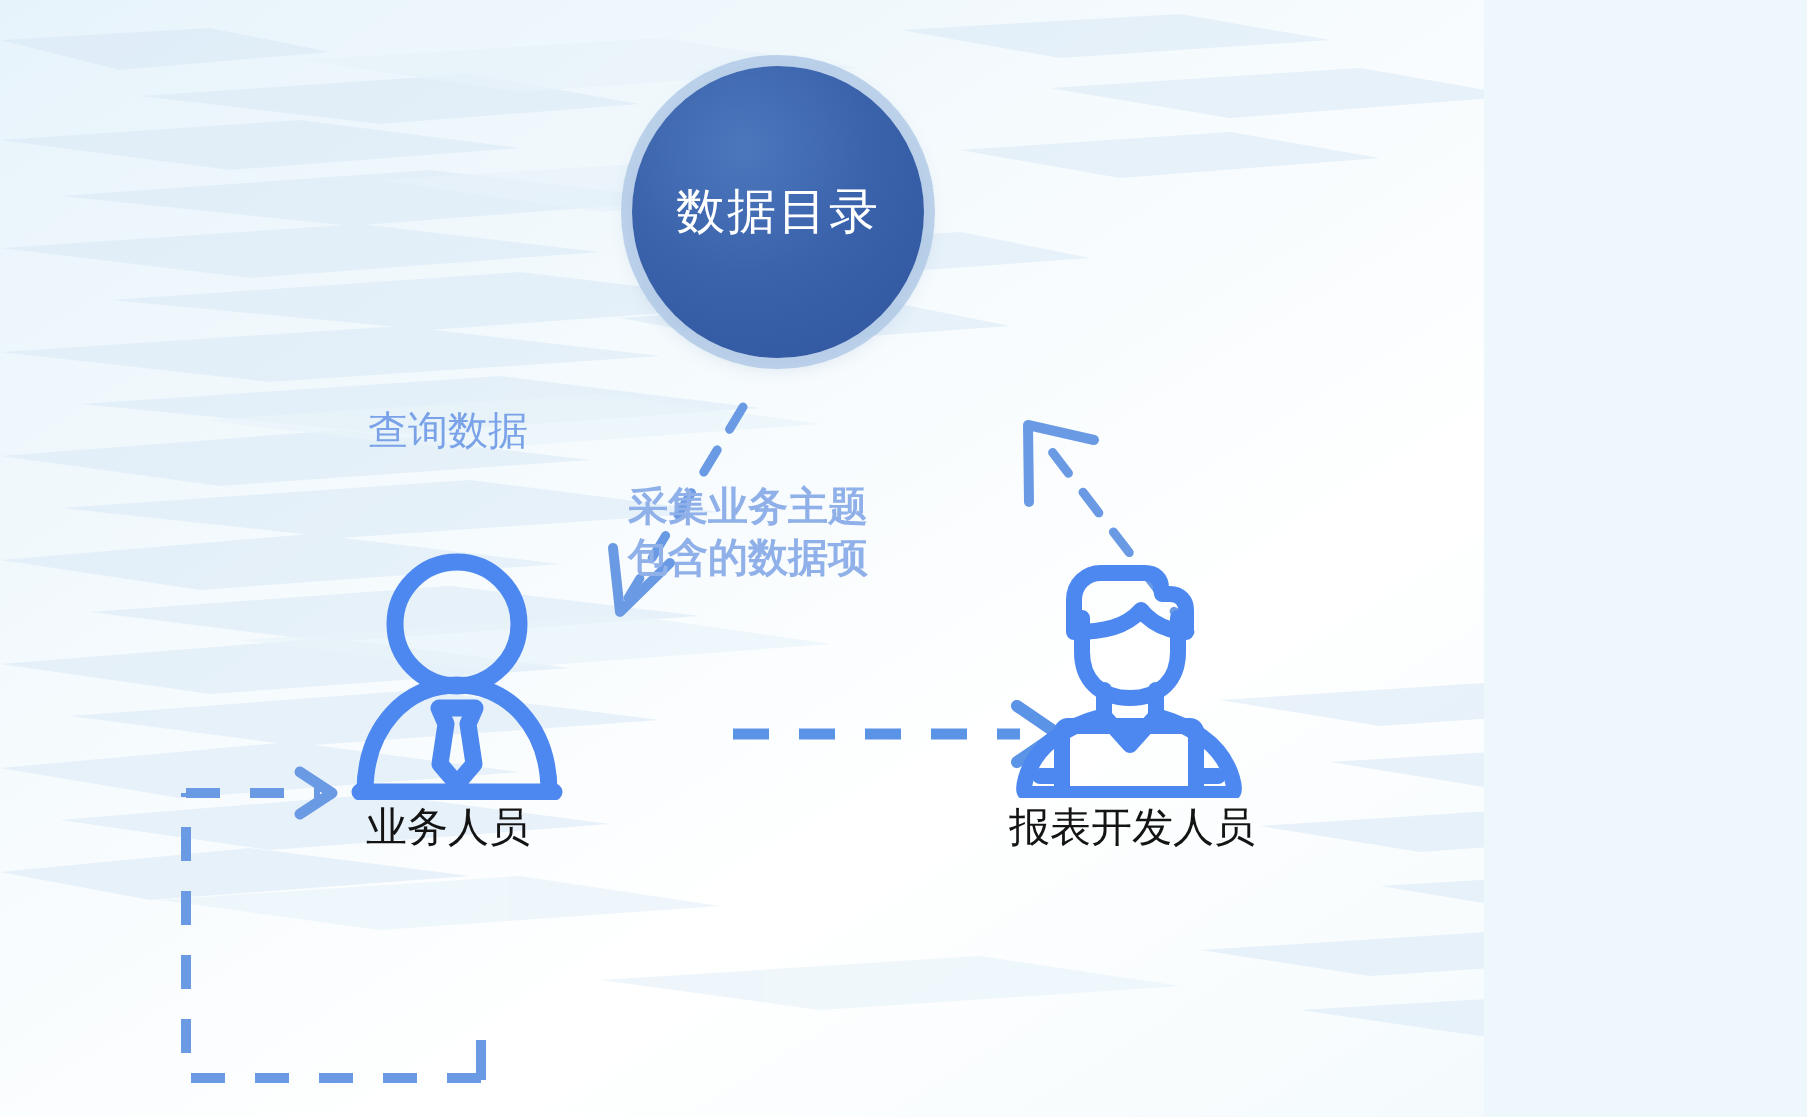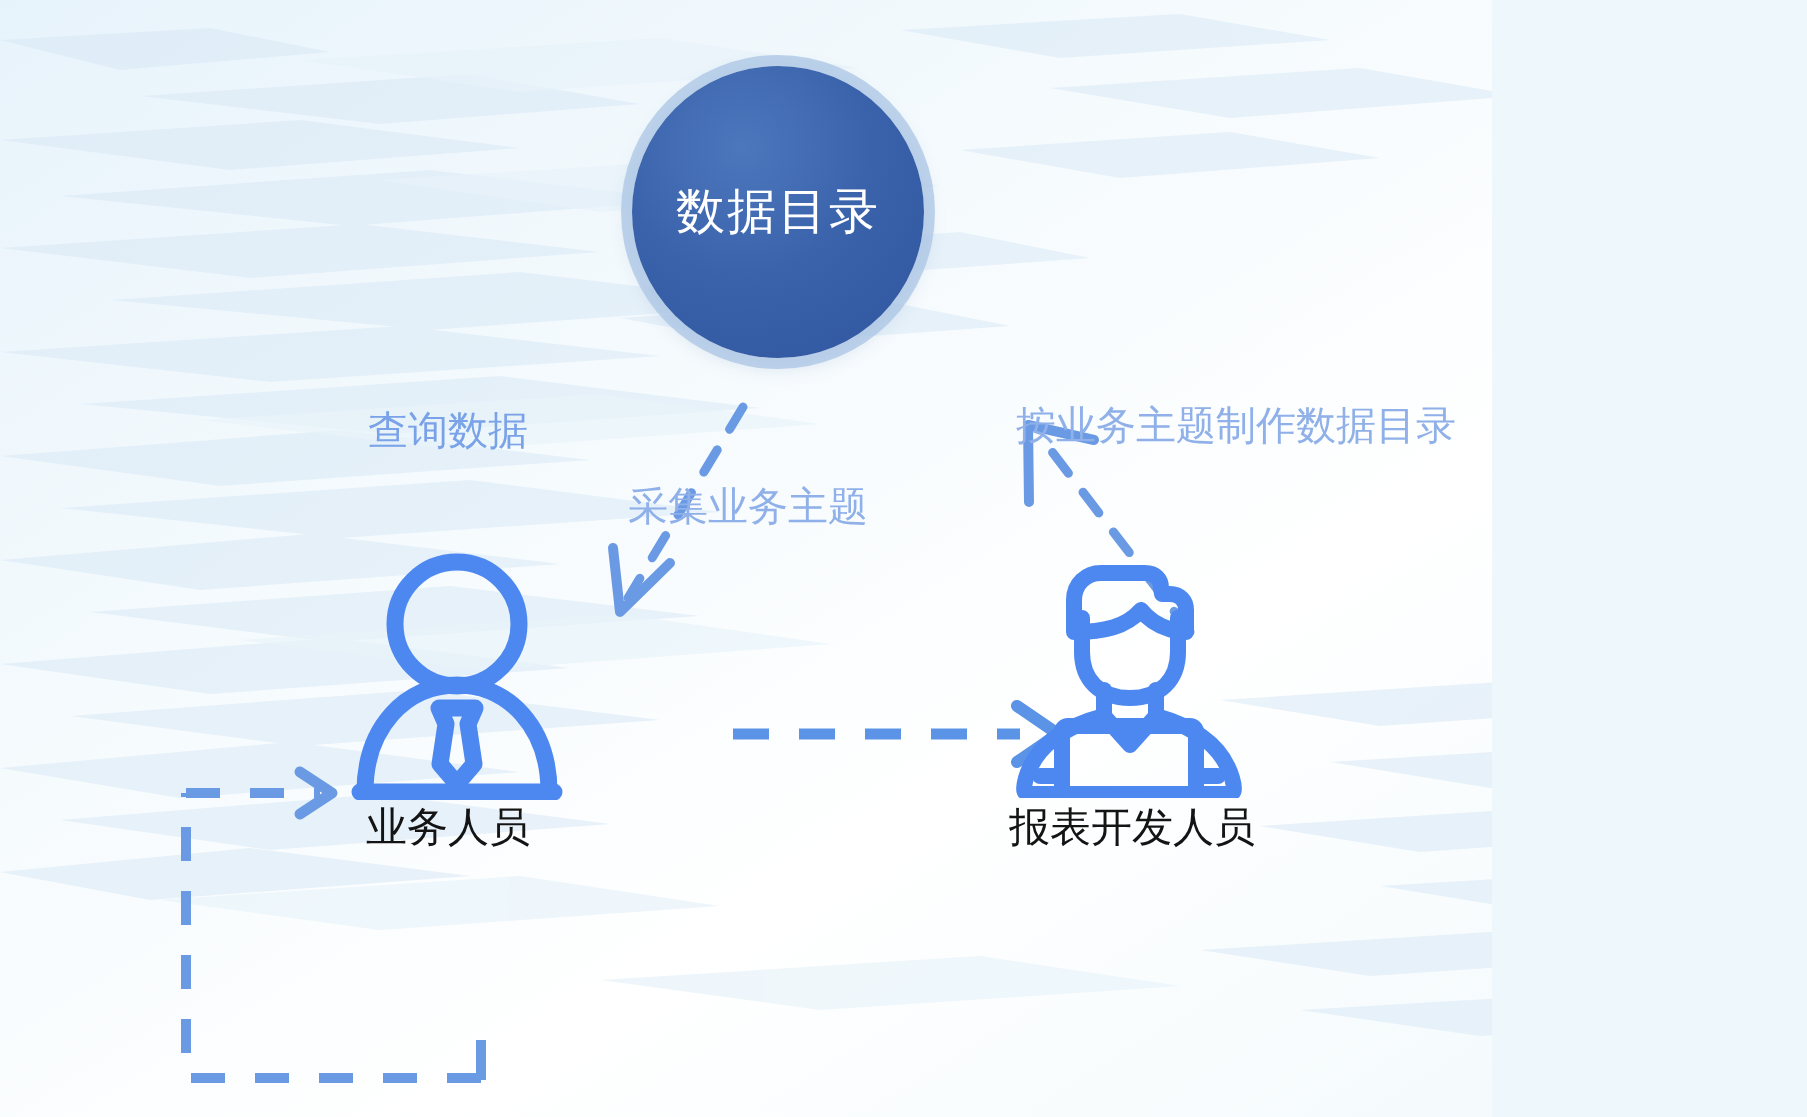--- a/index.html
+++ b/index.html
@@ -2,21 +2,21 @@
 <html><head>
 <meta charset="utf-8">
 <style>
   html,body{margin:0;padding:0;}
   body{
     width:1807px;height:1117px;overflow:hidden;
     font-family:"Liberation Sans","DejaVu Sans",sans-serif;
     background:#eef7fc;
   }
   #stage{position:relative;width:1484px;height:1117px;overflow:hidden;
-         background:linear-gradient(160deg,#e9f4fb 0%,#f3fafd 28%,#ffffff 60%,#f4fbfd 100%);padding-left:8px;}
+         background:linear-gradient(160deg,#e9f4fb 0%,#f3fafd 28%,#ffffff 60%,#f4fbfd 100%);}
 
   .layer{position:absolute;left:0;top:0;width:1807px;height:1117px;}
   #bg-texture{z-index:1;}
   #bg-network{z-index:2;}
   #edges{z-index:3;}
   .lbl{position:absolute;z-index:5;white-space:nowrap;}
 
   
   #catalog-node{
     position:absolute;z-index:4;
@@ -31,21 +31,21 @@
     font-family:"Liberation Sans","DejaVu Sans",sans-serif;
   }
 
   
   .edge-label{color:#7aa2e8;font-size:40px;line-height:1.28;}
   .edge-label.soft{color:#8fb0e8;}
   .person-label{color:#141414;font-size:41px;}
 
   #label-query{left:368px;top:385px;margin-top:20px;}
   #label-catalog-build{left:1016px;top:400px;}
-  #label-collect{left:628px;top:481px;text-align:left;}
+  #label-collect{left:628px;top:481px;text-align:left;font-weight:bold;}
   #label-analysis{left:134px;top:572px;}
   #label-biz-person{left:366px;top:800px;}
   #label-dev-person{left:1009px;top:800px;}
 
   .person{position:absolute;z-index:4;}
   #biz-person-icon{left:338px;top:552px;width:238px;height:248px;}
   #dev-person-icon{left:1000px;top:540px;width:258px;height:258px;}
 </style>
 </head>
 <body>
@@ -178,24 +178,24 @@
       <rect x="62" y="186" width="134" height="86" rx="6"></rect>
 
       <path d="M48 258 L210 258"></path>
       <line x1="40" y1="236" x2="62" y2="236"></line>
       <line x1="196" y1="236" x2="218" y2="236"></line>
     </g>
   </svg>
 
   <div class="lbl edge-label" id="label-query">查询数据</div>
 
-  <div class="lbl edge-label soft" id="label-catalog-build">按业务主题制作数据目录</div>
 
   <div class="lbl edge-label soft" id="label-collect">
     <div>采集业务主题</div>
+    <div>包含的数据项</div>
   </div>
 
 
   <div class="lbl person-label" id="label-biz-person">业务人员</div>
 
   <div class="lbl person-label" id="label-dev-person">报表开发人员</div>
 
 </div>
 
 </body></html>

